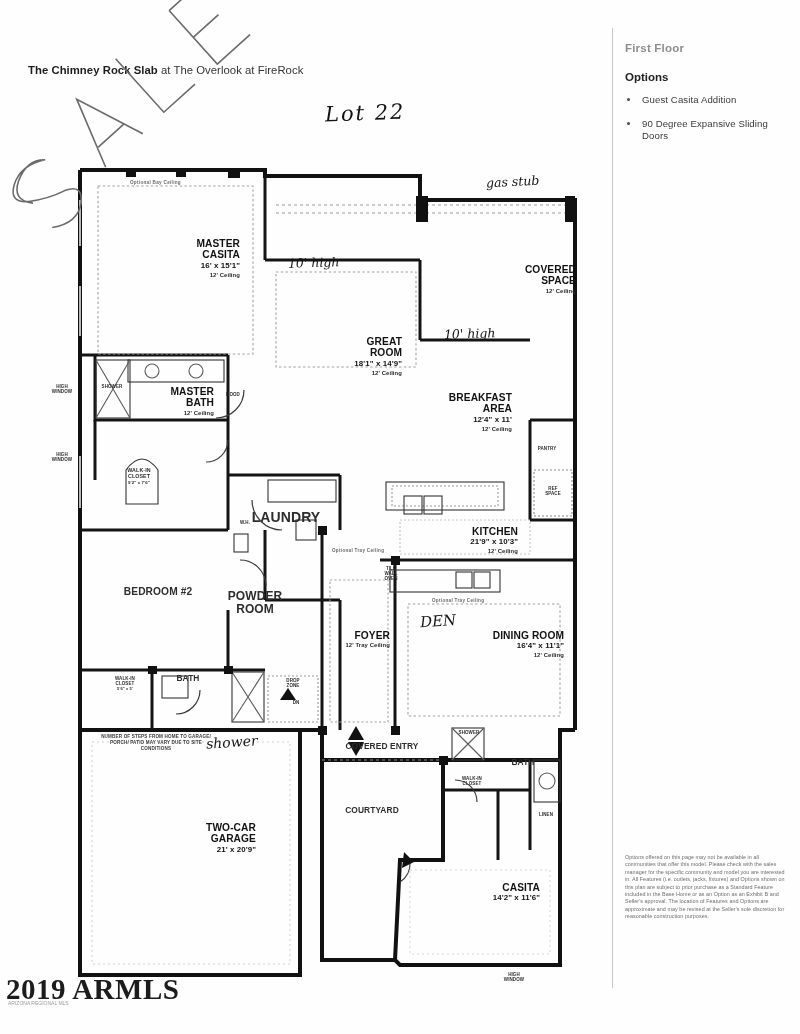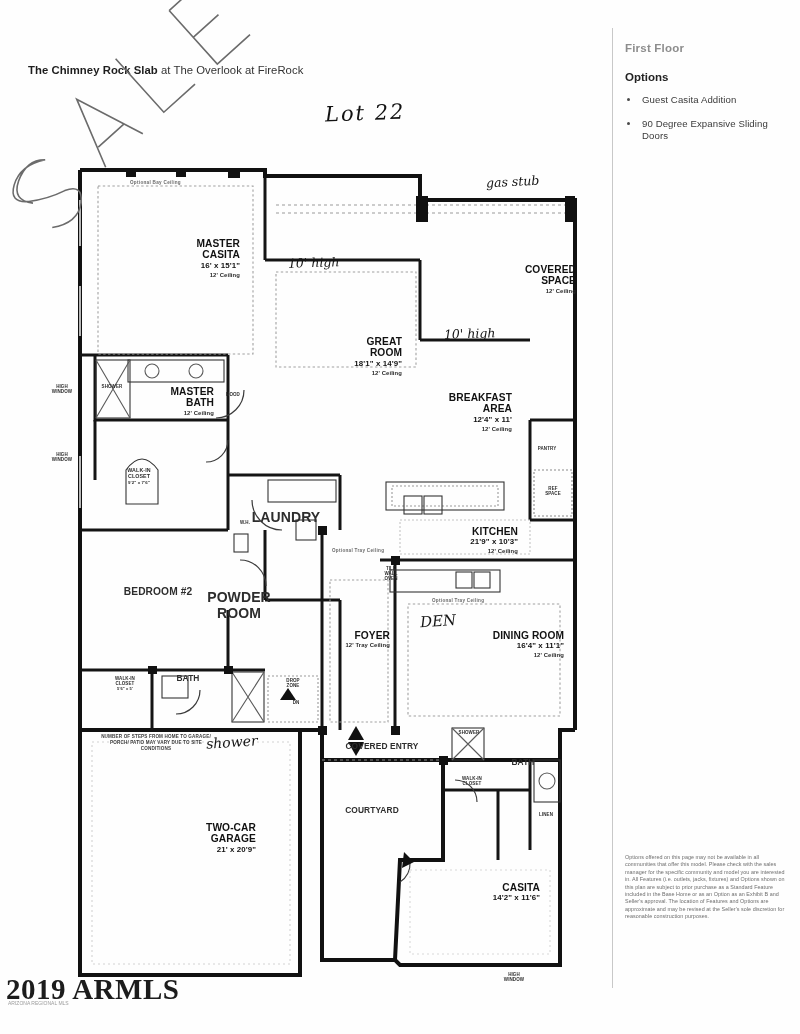--- a/index.html
+++ b/index.html
@@ -309,21 +309,21 @@
     </div>
 
     <div class="rlabel" style="left:420px;top:882px;width:120px;">
       <div class="nm">CASITA</div>
       <div class="dim">14'2" x 11'6"</div>
     </div>
 
     <div class="tiny t7" style="left:98px;top:586px;width:120px;font-size:10.2px;">BEDROOM #2</div>
     <div class="tiny t7" style="left:248px;top:510px;width:76px;font-size:14px;">LAUNDRY</div>
 
-    <div class="tiny t7" style="left:206px;top:590px;width:66px;font-size:14px;">
+    <div class="tiny t7" style="left:222px;top:590px;width:66px;font-size:12px;">
       <span>POWDER</span><br>
       <span>ROOM</span>
     </div>
 
     <div class="tiny t7" style="left:160px;top:674px;width:56px;font-size:8.4px;">BATH</div>
     <div class="tiny t7" style="left:498px;top:758px;width:50px;font-size:8.4px;">BATH</div>
 
     <div class="tiny t7" style="left:326px;top:806px;width:92px;font-size:8.4px;">COURTYARD</div>
     <div class="tiny t7" style="left:322px;top:742px;width:120px;font-size:8.4px;">COVERED ENTRY</div>
 

